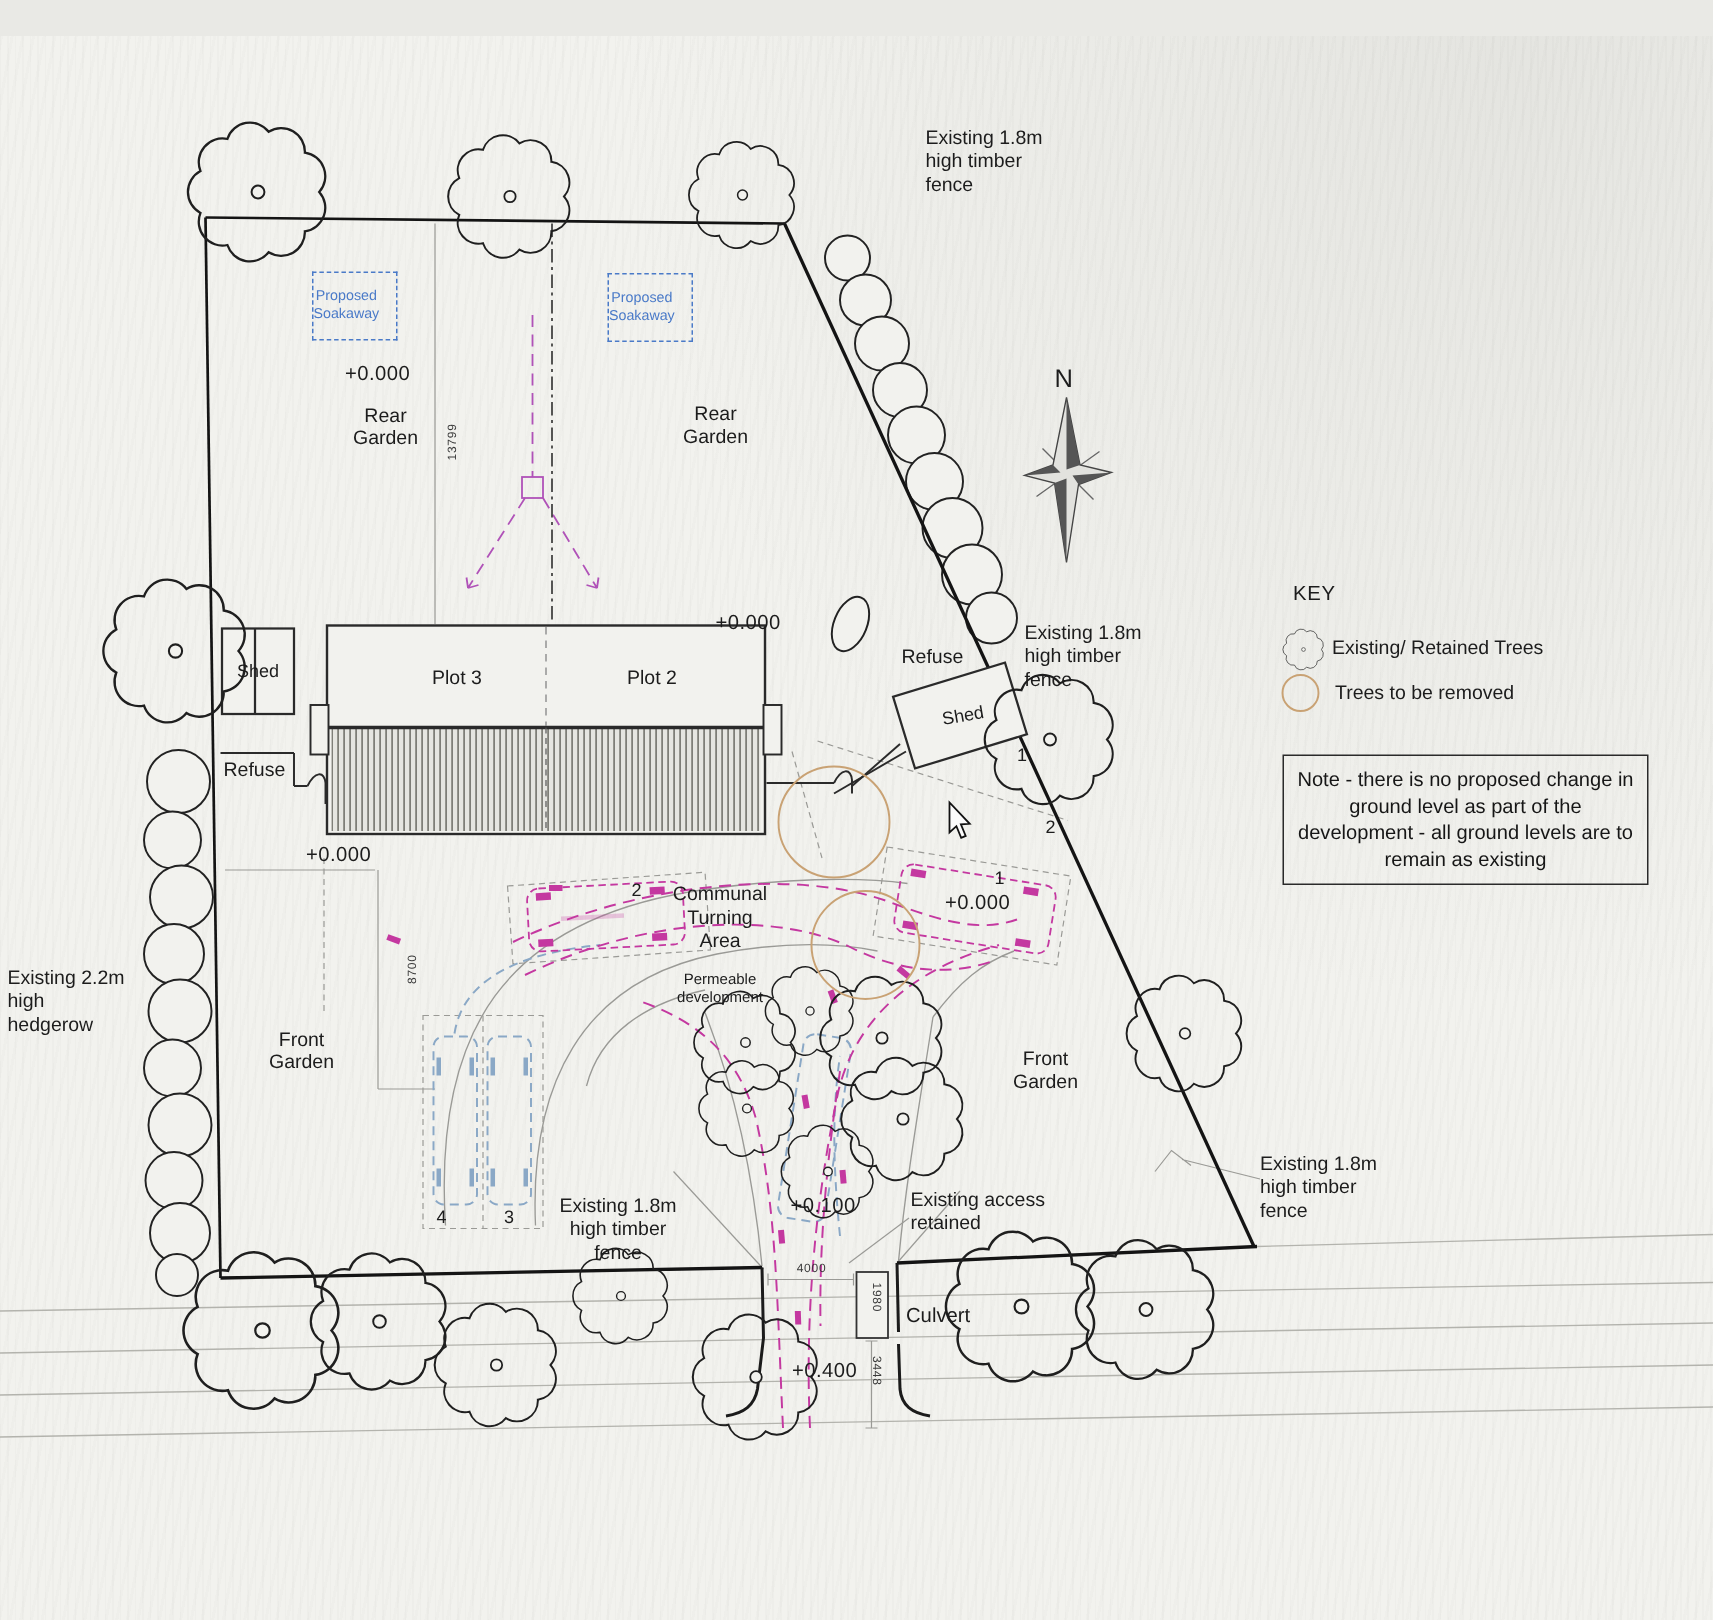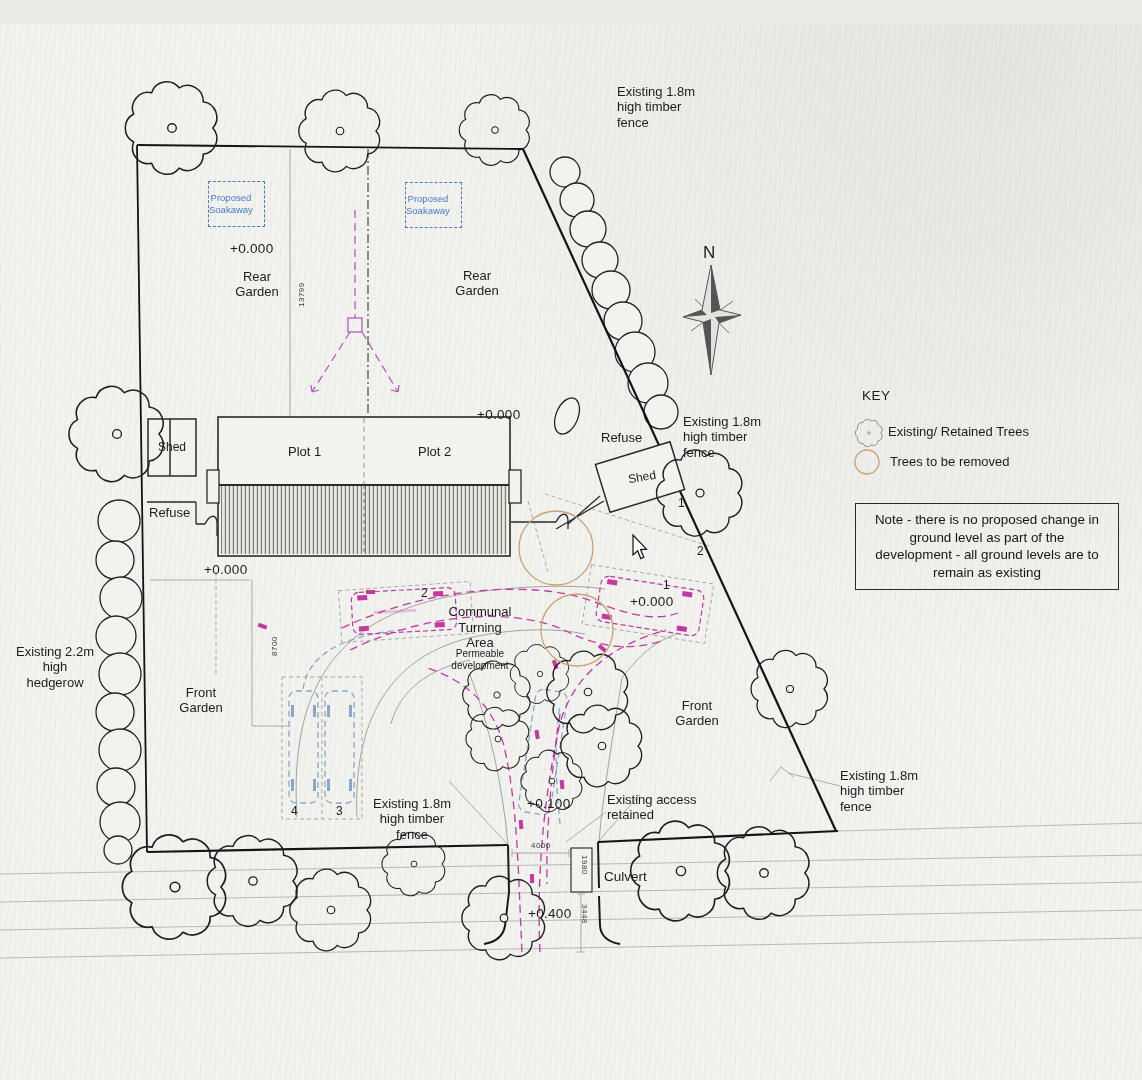--- a/index.html
+++ b/index.html
@@ -14,21 +14,21 @@
   .lbl{position:absolute;font-size:13px;line-height:1.18;color:#1c1c1c;white-space:pre-line;}
   .ctr{transform:translateX(-50%);text-align:center;}
   .dim{font-size:8px;color:#3a3a3a;letter-spacing:.5px;}
   .rotccw{transform:rotate(-90deg);transform-origin:0 0;}
   .rotcw{transform:rotate(90deg);transform-origin:0 0;}
   .num{font-size:12px;}
   .lvl{font-size:13.5px;letter-spacing:.3px;}
   .soak{position:absolute;border:1.6px dashed #4a7ac8;color:#4a7ac8;font-size:9.5px;line-height:1.25;
         display:flex;align-items:center;justify-content:flex-start;text-align:center;white-space:pre-line;}
   .notebox{position:absolute;left:855px;top:479px;width:232px;border:1.5px solid #2a2a2a;
-        padding:7px 15px;font-size:13.4px;line-height:1.32;text-align:center;color:#161616;}
+        padding:7px 5px;font-size:13.4px;line-height:1.32;text-align:center;color:#161616;}
   .title{position:absolute;left:157px;top:981px;font-size:21px;letter-spacing:4px;color:#80858b;}
   .keyttl{font-size:13.5px;letter-spacing:.5px;}
   .shedlbl{font-size:12px;}
 </style>
 </head>
 <body>
 
 <div id="page">
 
 <svg class="plan" width="1142" height="1080" viewBox="0 0 1142 1080">
@@ -325,27 +325,27 @@
 <div class="lbl ctr shedlbl" style="left:642px;top:446px;transform:translateX(-50%) rotate(-10deg);">Shed</div>
 <div class="lbl num" style="left:678px;top:472px;">1</div>
 <div class="lbl num" style="left:697px;top:520px;">2</div>
 <div class="lbl" style="left:149px;top:481px;">Refuse</div>
 <div class="lbl lvl" style="left:204px;top:538px;">+0.000</div>
 
 <div class="lbl num" style="left:421px;top:562px;">2</div>
 <div class="lbl num" style="left:663px;top:554px;">1</div>
 <div class="lbl lvl" style="left:630px;top:570px;">+0.000</div>
 
-<div class="lbl ctr" style="left:480px;top:580px;line-height:1.2;">Communal
+<div class="lbl ctr" style="left:480px;top:564px;line-height:1.2;">Communal
 Turning
 Area</div>
 <div class="lbl ctr" style="left:480px;top:624px;font-size:10px;line-height:1.15;">Permeable
 development</div>
 
-<div class="lbl" style="left:5px;top:620px;width:100px;text-align:center;">Existing 2.2m
+<div class="lbl" style="left:5px;top:620px;width:100px;text-align:left;">Existing 2.2m
 high
 hedgerow</div>
 <div class="lbl dim rotccw" style="left:270px;top:632px;">8700</div>
 <div class="lbl ctr" style="left:201px;top:661px;">Front
 Garden</div>
 <div class="lbl ctr" style="left:697px;top:674px;">Front
 Garden</div>
 
 <div class="lbl num" style="left:291px;top:780px;">4</div>
 <div class="lbl num" style="left:336px;top:780px;">3</div>
@@ -358,21 +358,21 @@
 <div class="lbl" style="left:840px;top:744px;">Existing 1.8m
 high timber
 fence</div>
 
 <div class="lbl dim ctr" style="left:541px;top:817px;">4000</div>
 <div class="lbl dim rotcw" style="left:589px;top:831px;">1980</div>
 <div class="lbl" style="left:604px;top:845px;font-size:13.5px;text-align:center;">Culvert</div>
 <div class="lbl lvl" style="left:528px;top:882px;">+0.400</div>
 <div class="lbl dim rotcw" style="left:589px;top:880px;">3448</div>
 
-<div class="lbl" style="left:288px;top:420px;">Plot 1</div>
+<div class="lbl" style="left:288px;top:420px;">Plot 3</div>
 <div class="lbl" style="left:418px;top:420px;">Plot 2</div>
 
 <div class="lbl keyttl" style="left:862px;top:364px;">KEY</div>
 <div class="lbl" style="left:888px;top:400px;text-align:center;">Existing/ Retained Trees</div>
 <div class="lbl" style="left:890px;top:430px;text-align:center;">Trees to be removed</div>
 <div class="notebox">Note - there is no proposed change in ground level as part of the development - all ground levels are to remain as existing</div>
 
 
 </div>
 

